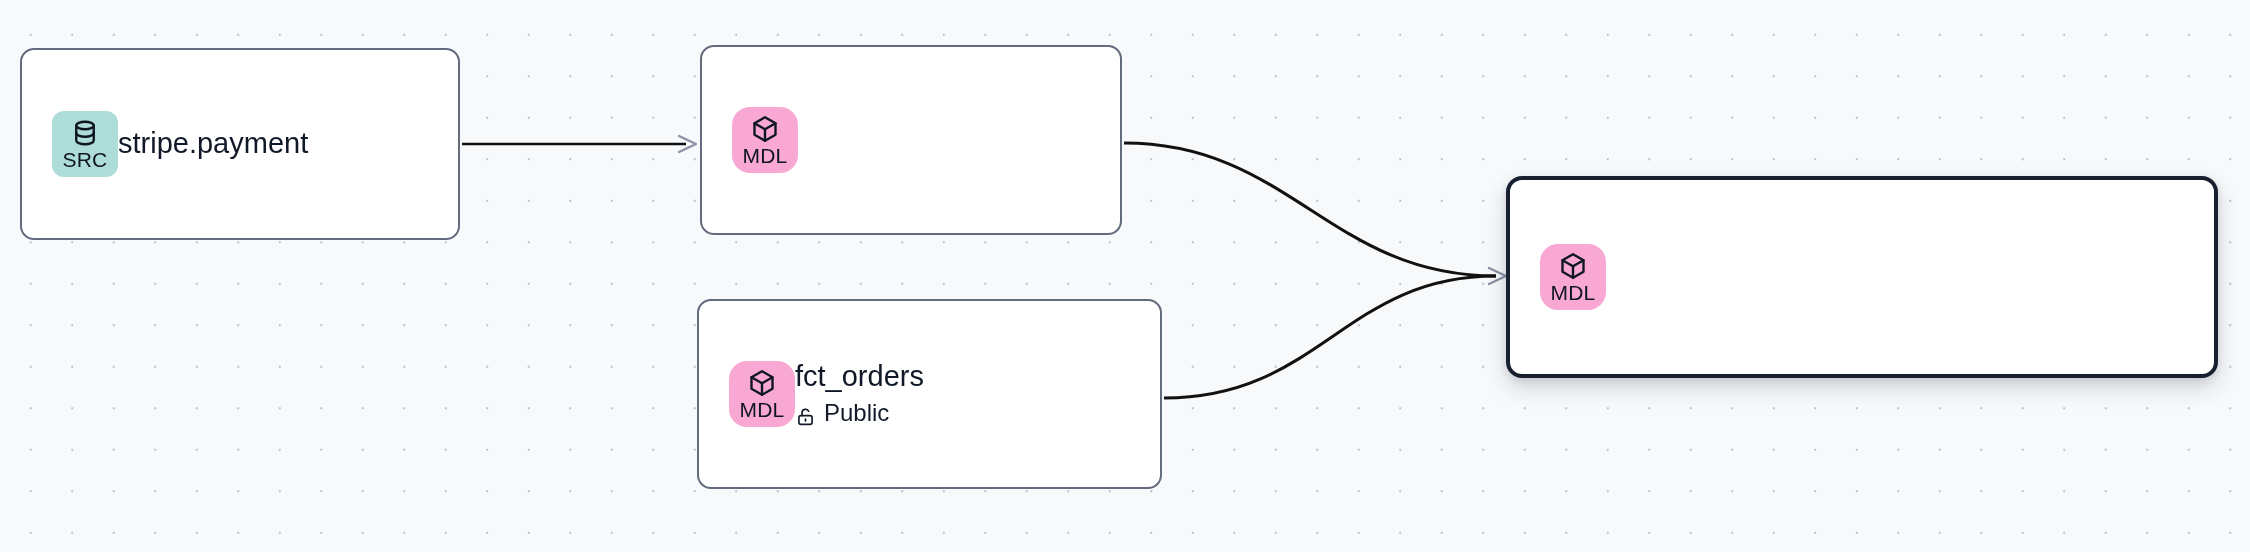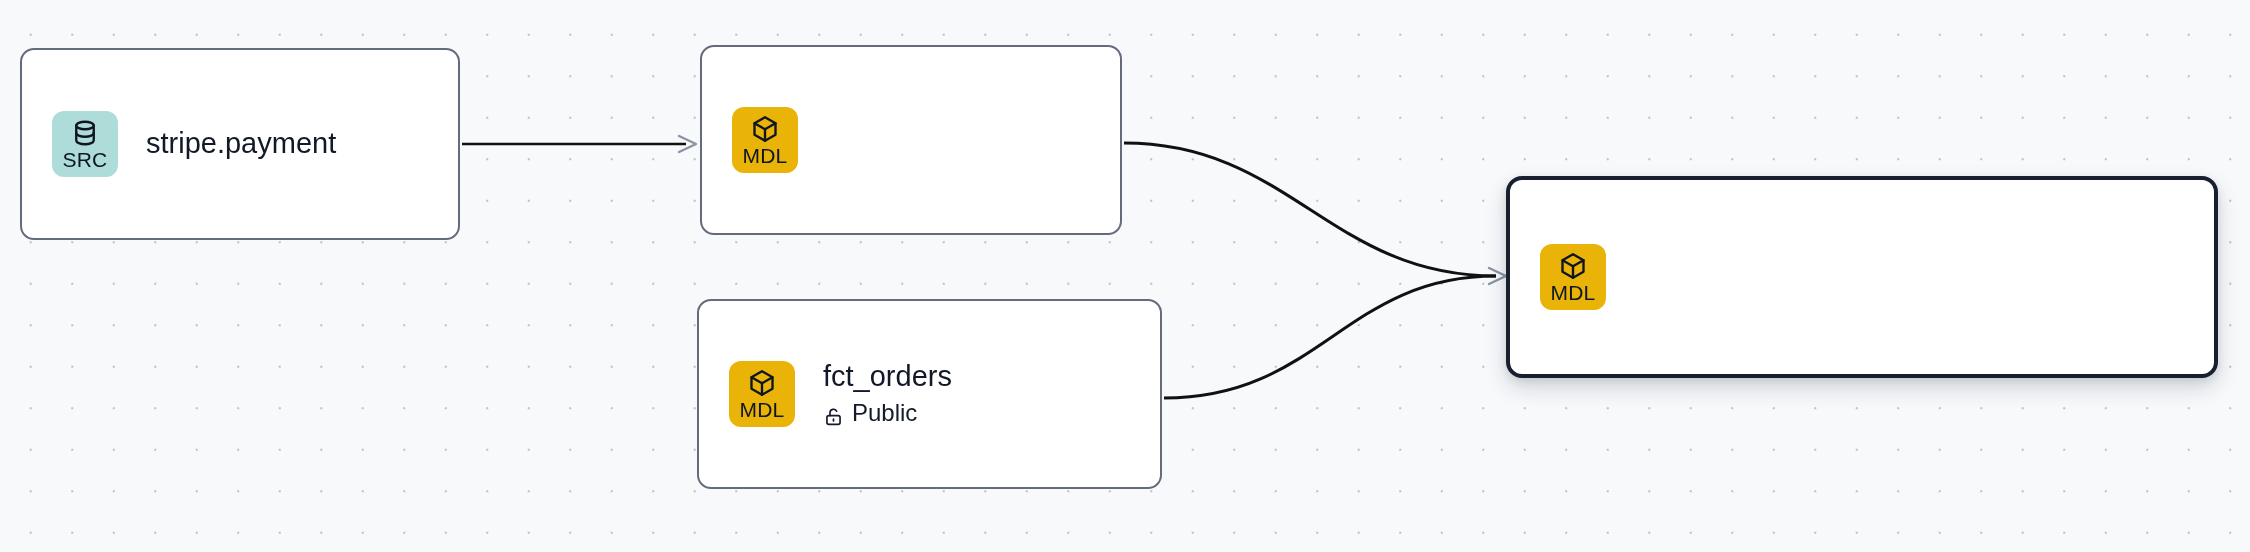--- a/index.html
+++ b/index.html
@@ -55,34 +55,33 @@
     width: 66px;
     height: 66px;
     border-radius: 12px;
     display: flex;
     flex-direction: column;
     align-items: center;
     justify-content: center;
     gap: 1px;
   }
   .badge.src { background: #aedcd9; }
-  .badge.mdl { background: #eab308; }
+  .badge.mdl { background: #f9a8d4; border-radius: 18px; }
 
   .badge svg { display: block; }
 
   .badge-text {
     font-size: 21px;
     line-height: 1;
     color: #0f1623;
     letter-spacing: 0.2px;
     font-family: "Liberation Sans", sans-serif;
   }
 
   .node-body {
-    margin-left: 28px;
     display: flex;
     flex-direction: column;
     justify-content: center;
     gap: 6px;
   }
 
   .node-title {
     font-size: 29px;
     line-height: 1.08;
     color: #111827;

